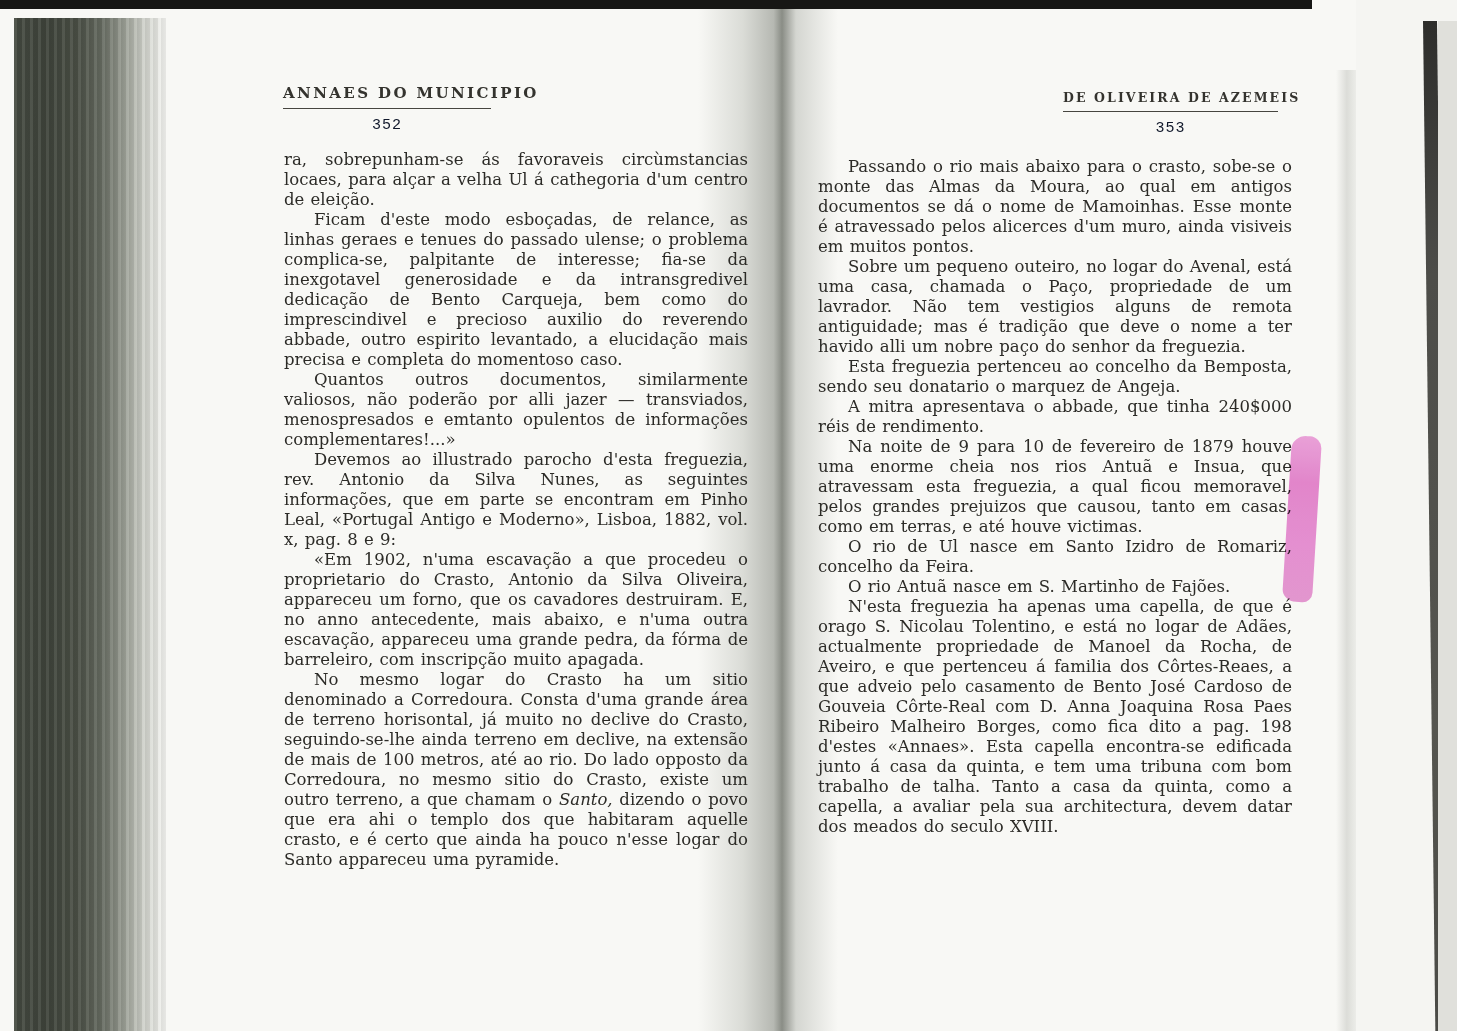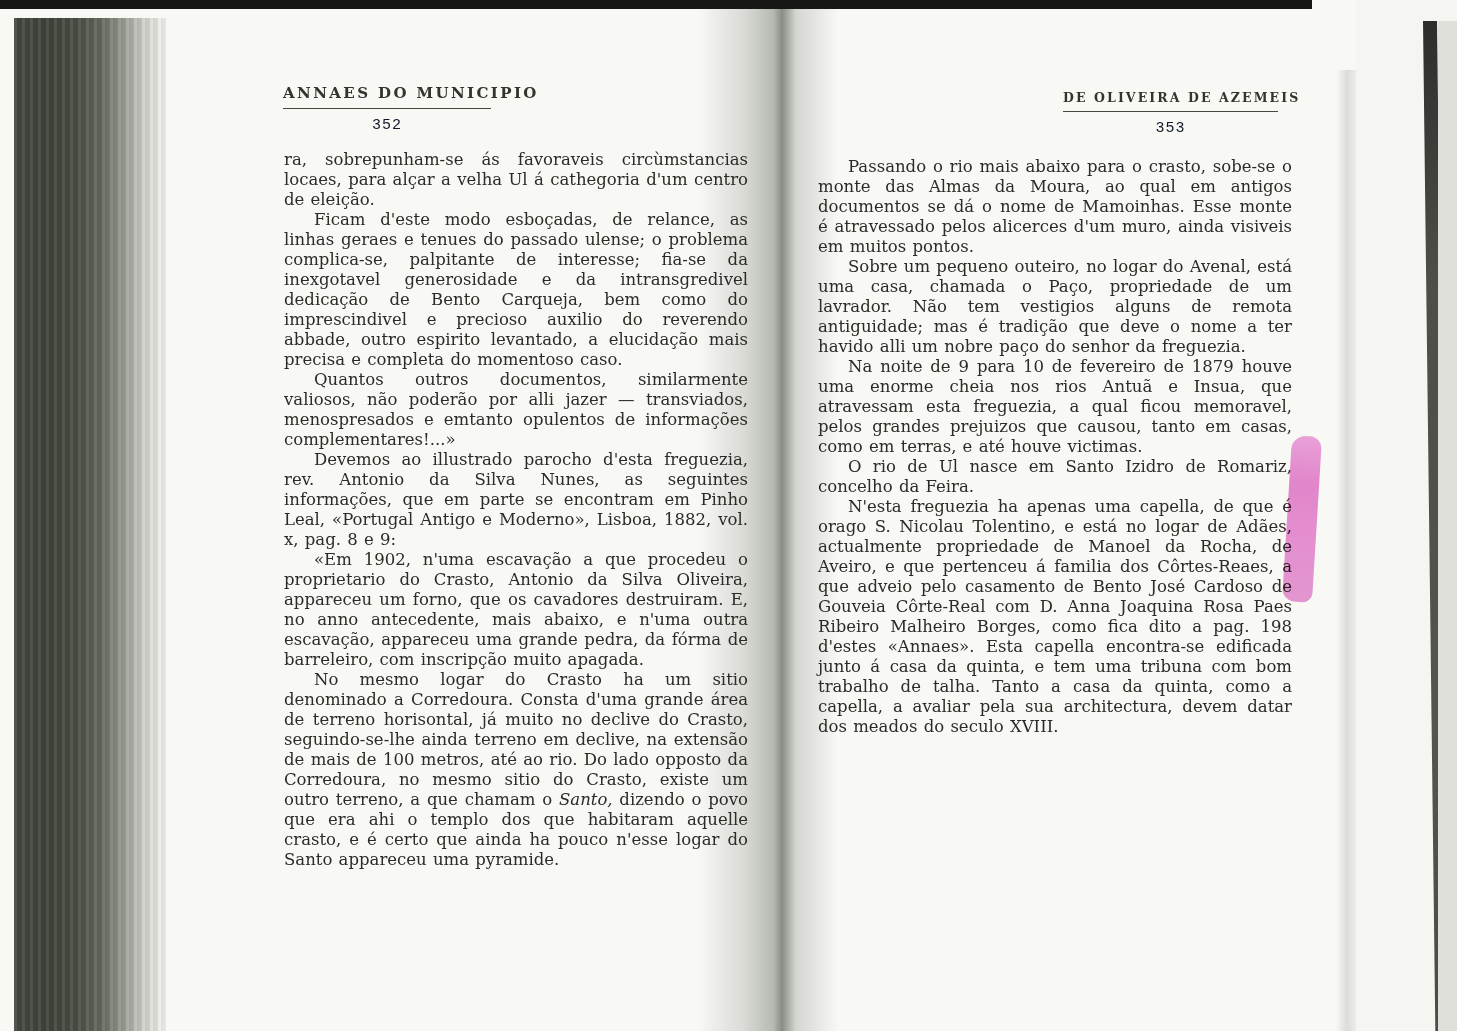--- a/index.html
+++ b/index.html
@@ -94,20 +94,23 @@
       <p class="para indent"><span>No mesmo logar do Crasto ha um sitio denominado a Corredoura. Consta d'uma grande área de terreno horisontal, já muito no declive do Crasto, seguindo-se-lhe ainda terreno em declive, na extensão de mais de 100 metros, até ao rio. Do lado opposto da Corredoura, no mesmo sitio do Crasto, existe um outro terreno, a que chamam o </span><span class="it">Santo,</span><span> dizendo o povo que era ahi o templo dos que habitaram aquelle crasto, e é certo que ainda ha pouco n'esse logar do Santo appareceu uma pyramide.</span></p>
     </div>
 
   <div class="page-header header-right" style="left:1063px;top:90px;width:215px;">
     <span class="header-text">DE OLIVEIRA DE AZEMEIS</span>
     <div class="page-num">353</div>
   </div>
   <div id="right-body" class="page-body">
       <p class="para indent"><span>Passando o rio mais abaixo para o crasto, sobe-se o monte das Almas da Moura, ao qual em antigos documentos se dá o nome de Mamoinhas. Esse monte é atravessado pelos alicerces d'um muro, ainda visiveis em muitos pontos.</span></p>
       <p class="para indent"><span>Sobre um pequeno outeiro, no logar do Avenal, está uma casa, chamada o Paço, propriedade de um lavrador. Não tem vestigios alguns de remota antiguidade; mas é tradição que deve o nome a ter havido alli um nobre paço do senhor da freguezia.</span></p>
+      <p class="para indent"><span>Esta freguezia pertenceu ao concelho da Bemposta, sendo seu donatario o marquez de Angeja.</span></p>
+      <p class="para indent"><span>A mitra apresentava o abbade, que tinha 240$000 réis de rendimento.</span></p>
       <p class="para indent"><span>Na noite de 9 para 10 de fevereiro de 1879 houve uma enorme cheia nos rios Antuã e Insua, que atravessam esta freguezia, a qual ficou memoravel, pelos grandes prejuizos que causou, tanto em casas, como em terras, e até houve victimas.</span></p>
       <p class="para indent"><span>O rio de Ul nasce em Santo Izidro de Romariz, concelho da Feira.</span></p>
+      <p class="para indent"><span>O rio Antuã nasce em S. Martinho de Fajões.</span></p>
       <p class="para indent"><span>N'esta freguezia ha apenas uma capella, de que é orago S. Nicolau Tolentino, e está no logar de Adães, actualmente propriedade de Manoel da Rocha, de Aveiro, e que pertenceu á familia dos Côrtes-Reaes, a que adveio pelo casamento de Bento José Cardoso de Gouveia Côrte-Real com D. Anna Joaquina Rosa Paes Ribeiro Malheiro Borges, como fica dito a pag. 198 d'estes «Annaes». Esta capella encontra-se edificada junto á casa da quinta, e tem uma tribuna com bom trabalho de talha. Tanto a casa da quinta, como a capella, a avaliar pela sua architectura, devem datar dos meados do seculo XVIII.</span></p>
     </div>
 
   <div class="pink-highlight"></div>
 
 </div>
 
 </body></html>

